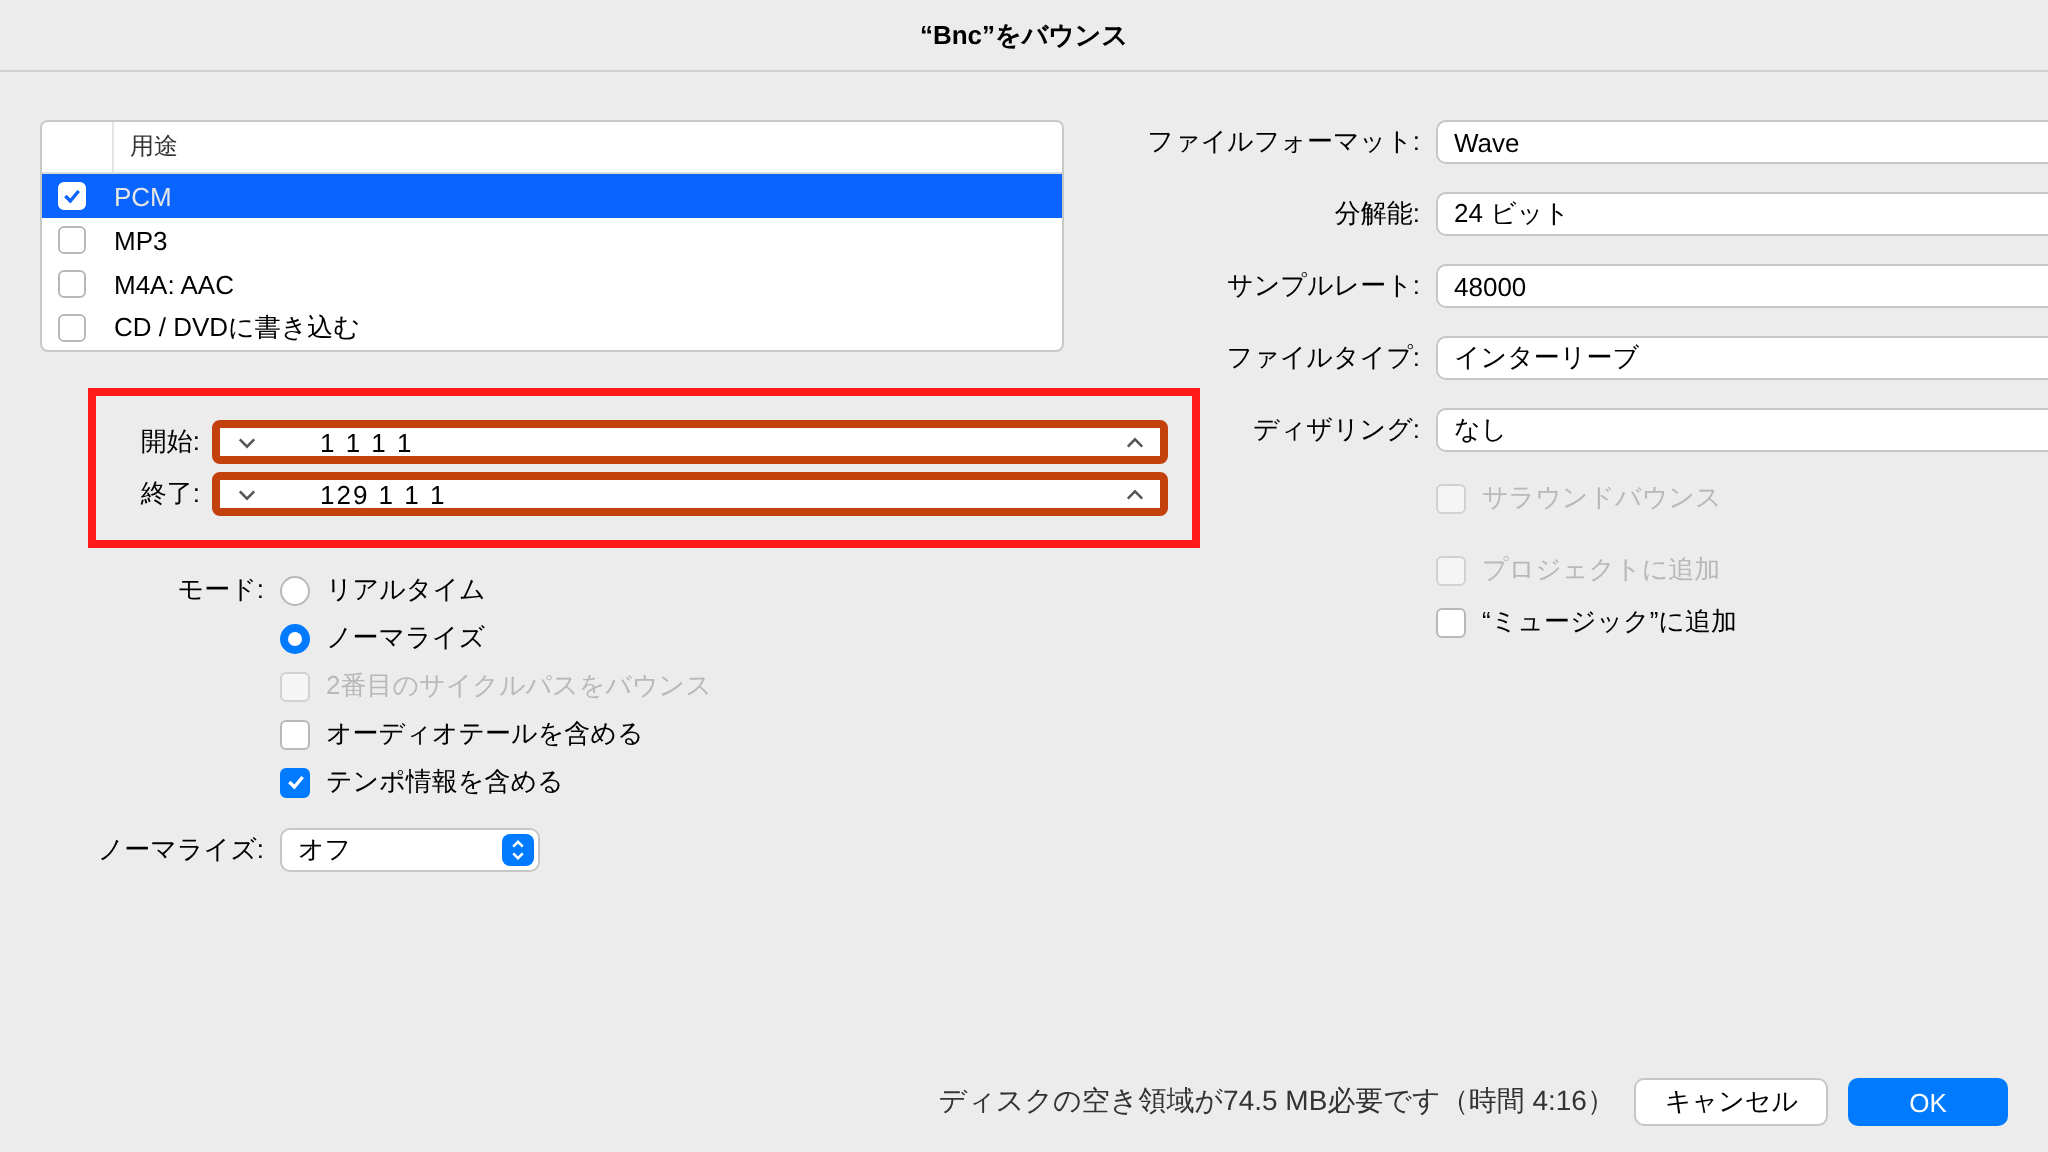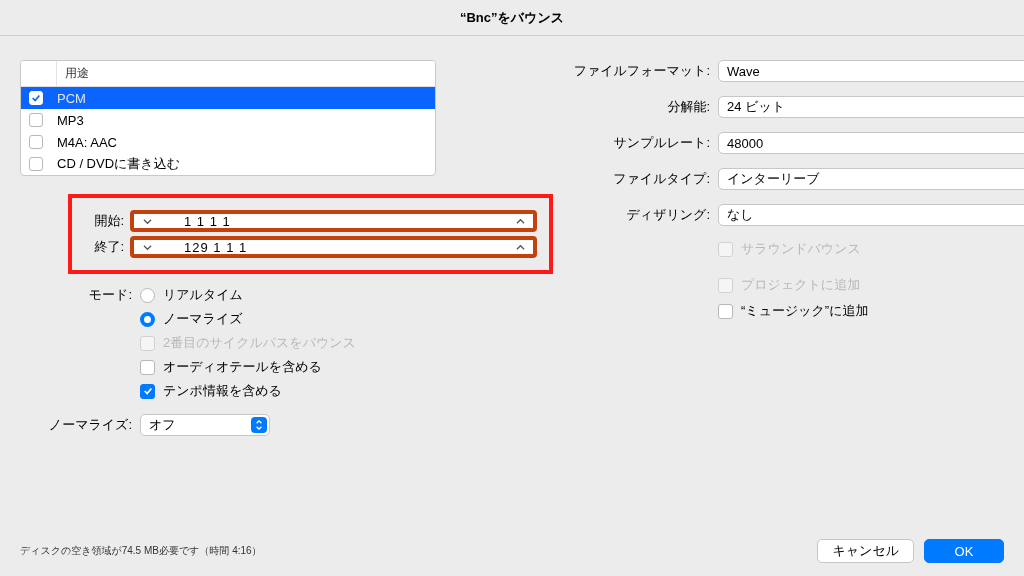--- a/index.html
+++ b/index.html
@@ -24,21 +24,21 @@
     position: relative;
     padding: 24px 20px 0 20px;
     display: flex;
     height: 490px;
   }
   .left-col { width: 500px; }
   .right-col { flex: 1; padding-left: 40px; }
 
   
   .listbox {
-    width: 416px;
+    width: 512px;
     border: 1px solid #c8c8c8;
     border-radius: 4px;
     background: #fff;
     overflow: hidden;
   }
   .list-header {
     display: flex;
     align-items: center;
     height: 26px;
     border-bottom: 1px solid #dcdcdc;
@@ -68,22 +68,22 @@
     background: #fff;
     border-color: #fff;
   }
   .list-row .checkbox.checked svg { display:block; }
   .list-row .checkbox svg { display:none; width:10px; height:10px; }
   .list-row.selected .checkbox.checked svg path { stroke:#0a64ff; }
 
   
   .range-frame {
     margin-top: 18px;
-    margin-left: 48px;
-    width: 485px;
+    margin-left: 24px;
+    width: 556px;
     border: 4px solid #ff1a1a;
     padding: 8px 12px 8px 8px;
   }
   .range-row {
     display: flex;
     align-items: center;
     margin: 4px 0;
   }
   .range-row .lbl {
     width: 44px;
@@ -209,21 +209,21 @@
 
   
   .footer {
     position:absolute;
     bottom:0; left:0; right:0;
     height:50px;
     display:flex;
     align-items:center;
     padding: 0 20px;
   }
-  .footer .disk { flex:1; font-size:10px; color:#333; }
+  .footer .disk { flex:1; font-size:14px; color:#333;text-align:right; }
   .btn {
     height:24px;
     min-width:80px;
     padding: 0 14px;
     border-radius:5px;
     font-size:13px;
     display:flex; align-items:center; justify-content:center;
     margin-left:10px;
     border:1px solid #c6c6c6;
     background:#fff;

